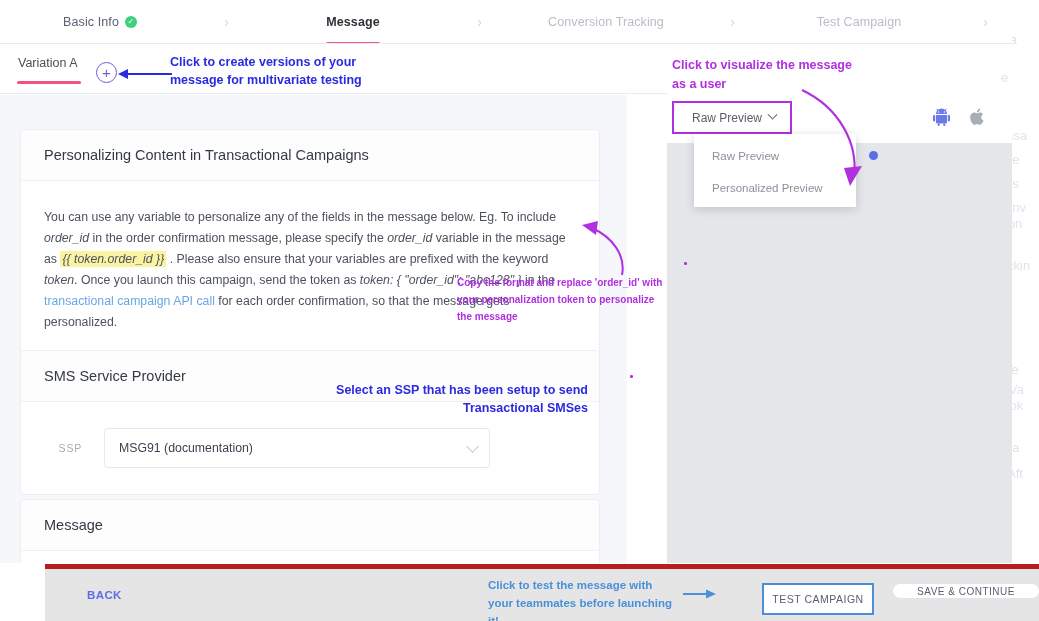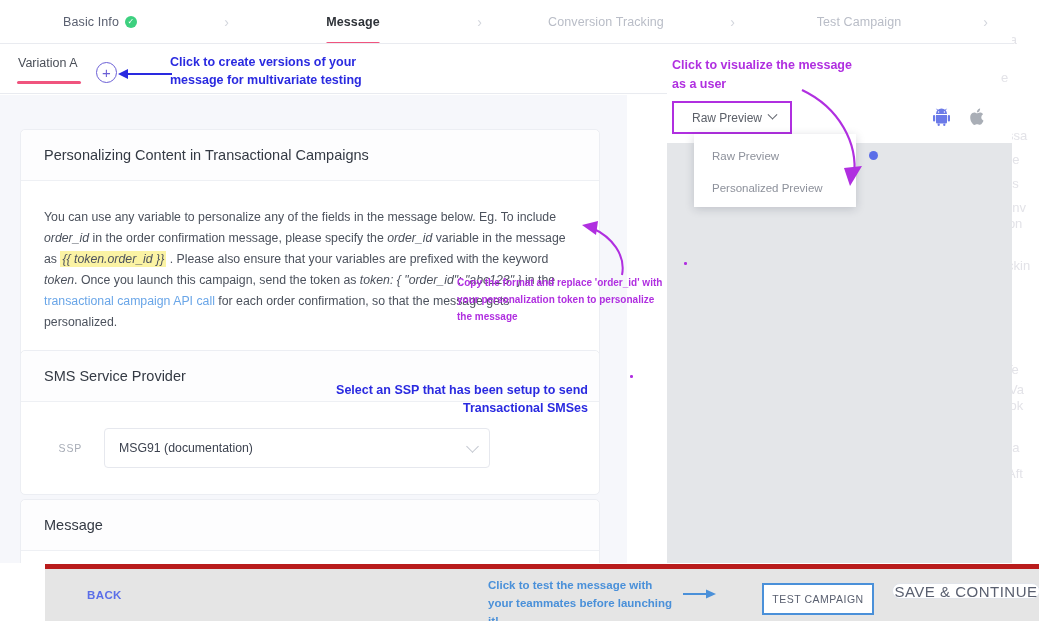--- a/index.html
+++ b/index.html
@@ -184,21 +184,21 @@
   .test-btn{
     position:absolute; left:717px; top:14px; width:112px; height:32px;
     border:2px solid #4a90d9; background:#fff;
     display:flex; align-items:center; justify-content:center;
     font-size:10.5px; color:#5a6070; letter-spacing:.5px;
   }
   .save-btn{
     position:absolute; left:847px; top:14px; width:148px; height:16px;
     border:1px solid #e1e4ea; border-radius:17px; background:#fff;
     display:flex; align-items:center; justify-content:center;
-    font-size:15px; color:#5a6070; letter-spacing:.5px;
+    font-size:10px; color:#5a6070; letter-spacing:.5px;
   }
   .dot-mark{
     position:absolute; width:2.5px; height:2.5px; border-radius:50%;
     background:#b02fe0; z-index:20;
   }
 </style>
 </head>
 <body>
 
 <div class="ghost-layer" id="ghost-layer">

